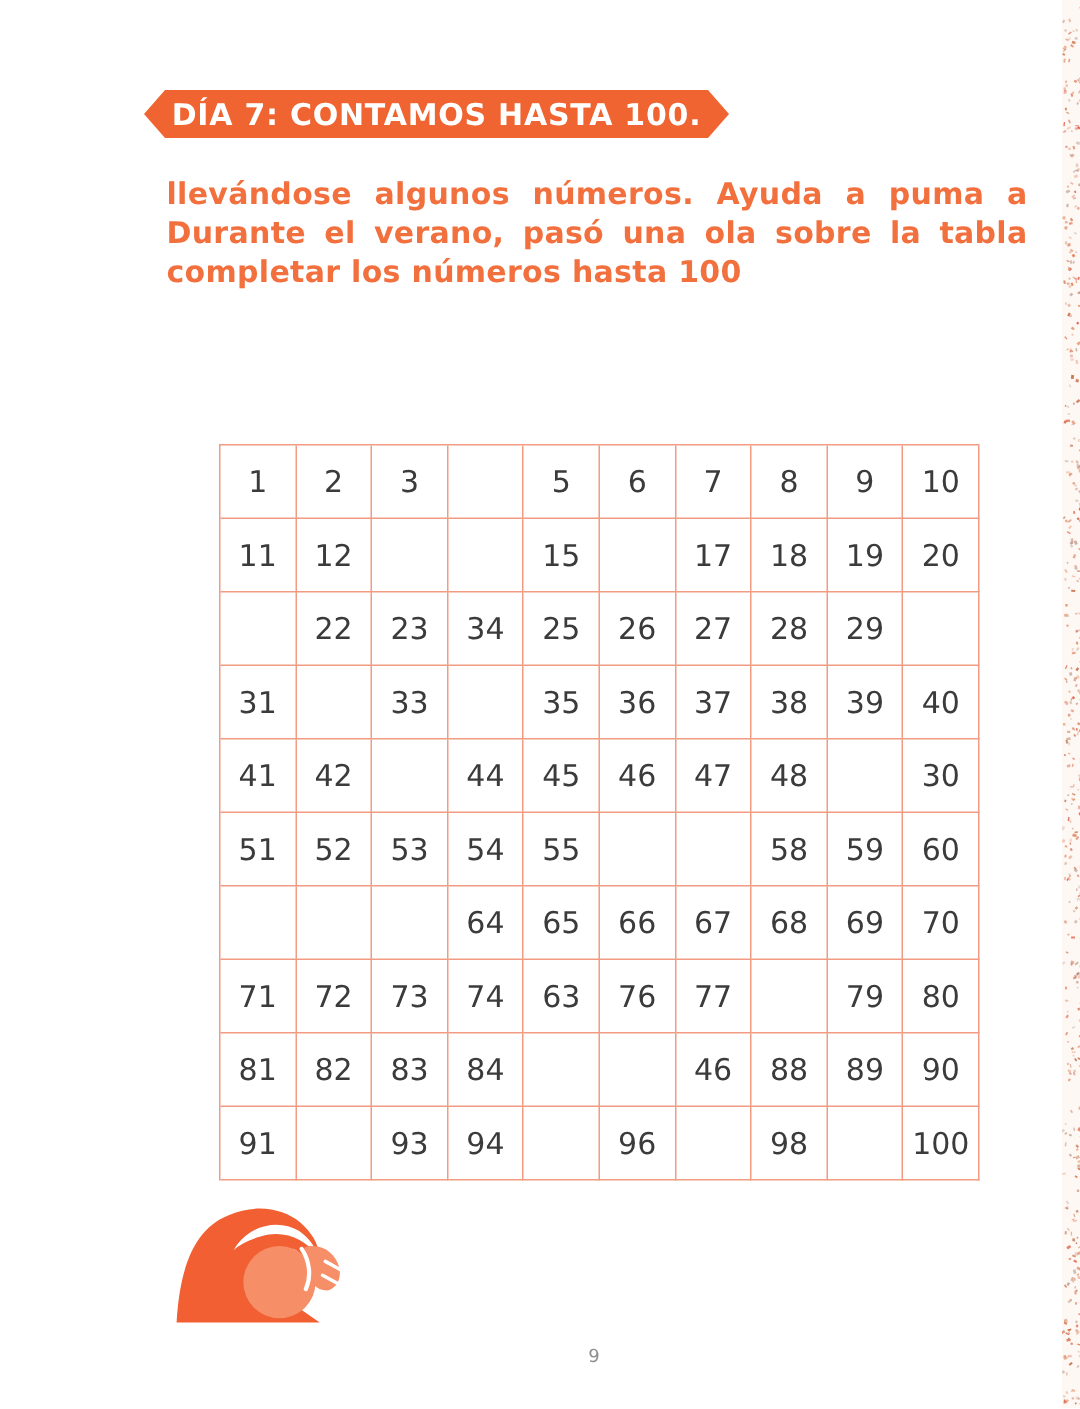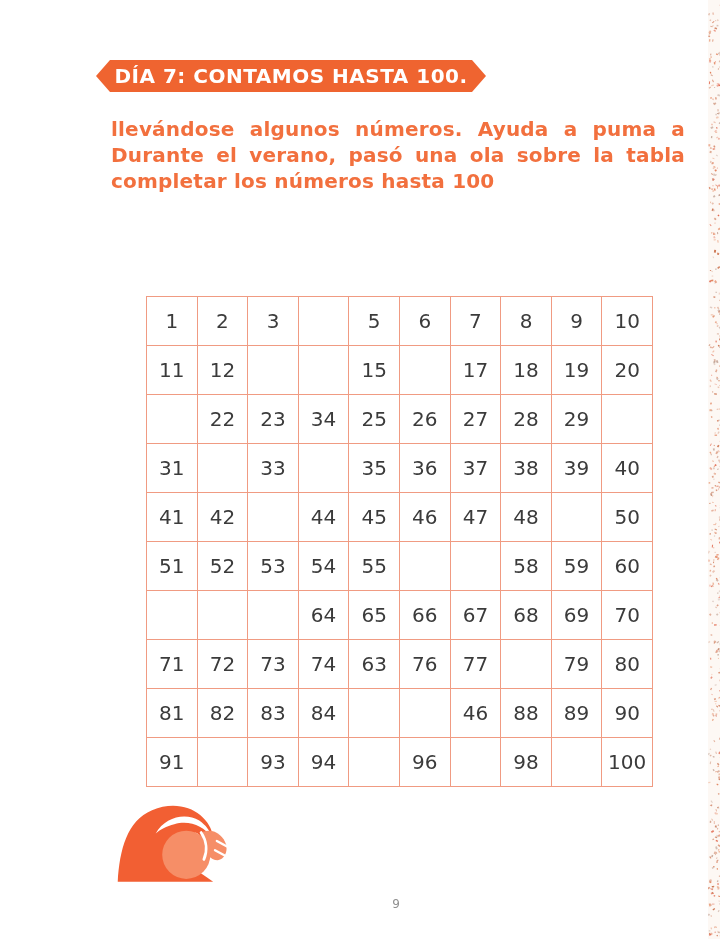--- a/index.html
+++ b/index.html
@@ -1722,21 +1722,21 @@
       <div class="cell">40</div>
       <div class="cell">41</div>
       <div class="cell">42</div>
       <div class="cell"></div>
       <div class="cell">44</div>
       <div class="cell">45</div>
       <div class="cell">46</div>
       <div class="cell">47</div>
       <div class="cell">48</div>
       <div class="cell"></div>
-      <div class="cell">50</div>
+      <div class="cell">30</div>
       <div class="cell">51</div>
       <div class="cell">52</div>
       <div class="cell">53</div>
       <div class="cell">54</div>
       <div class="cell">55</div>
       <div class="cell"></div>
       <div class="cell"></div>
       <div class="cell">58</div>
       <div class="cell">59</div>
       <div class="cell">60</div>

